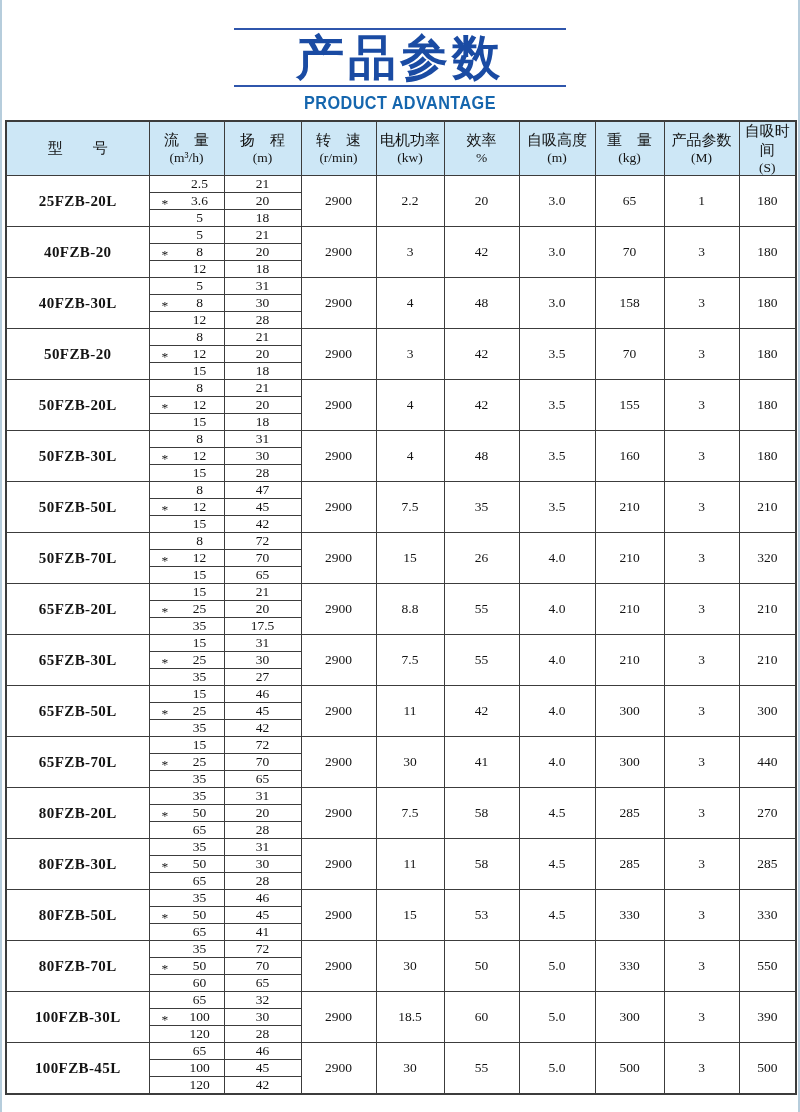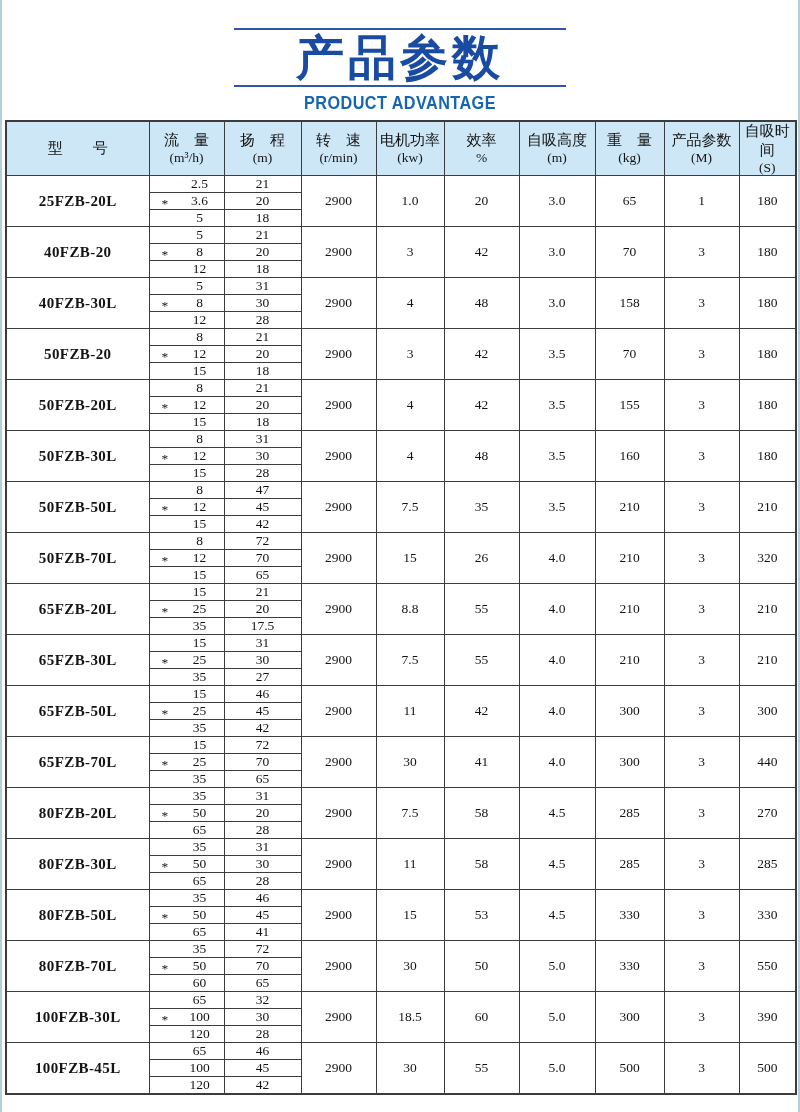--- a/index.html
+++ b/index.html
@@ -108,21 +108,21 @@
           <div class="h-unit">(S)</div>
         </th>
       </tr>
   </thead>
   <tbody>
       <tr class="group-first">
         <td class="model" rowspan="3">25FZB-20L</td>
         <td class="num flow">2.5</td>
         <td class="num">21</td>
         <td class="num" rowspan="3">2900</td>
-        <td class="num" rowspan="3">1.0</td>
+        <td class="num" rowspan="3">2.2</td>
         <td class="num" rowspan="3">20</td>
         <td class="num" rowspan="3">3.0</td>
         <td class="num" rowspan="3">65</td>
         <td class="num" rowspan="3">1</td>
         <td class="num" rowspan="3">180</td>
       </tr>
       <tr>
         <td class="num flow"><span class="star">*</span>3.6</td>
         <td class="num">20</td>
       </tr>

